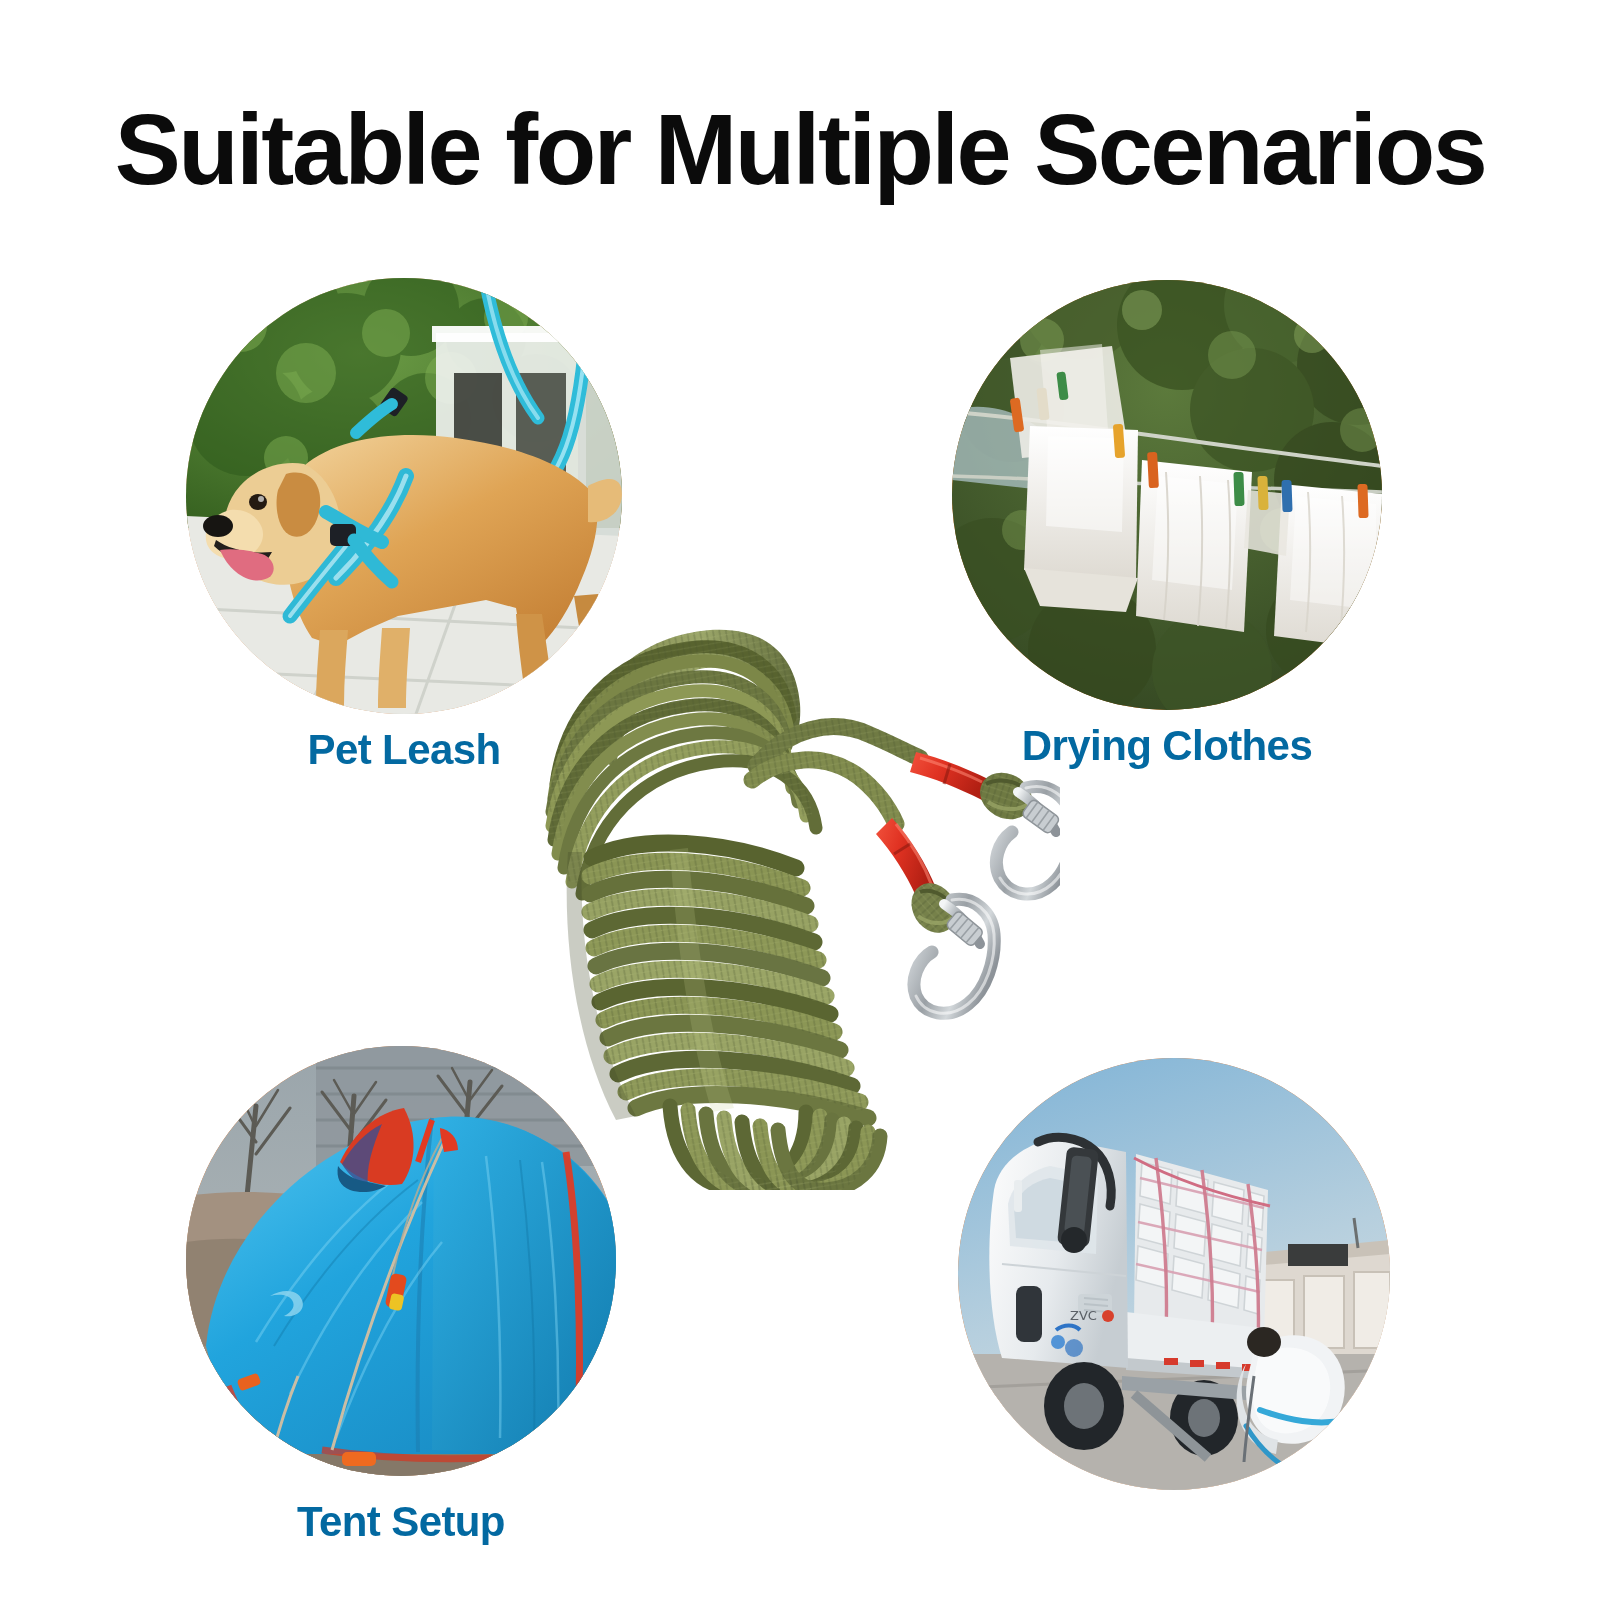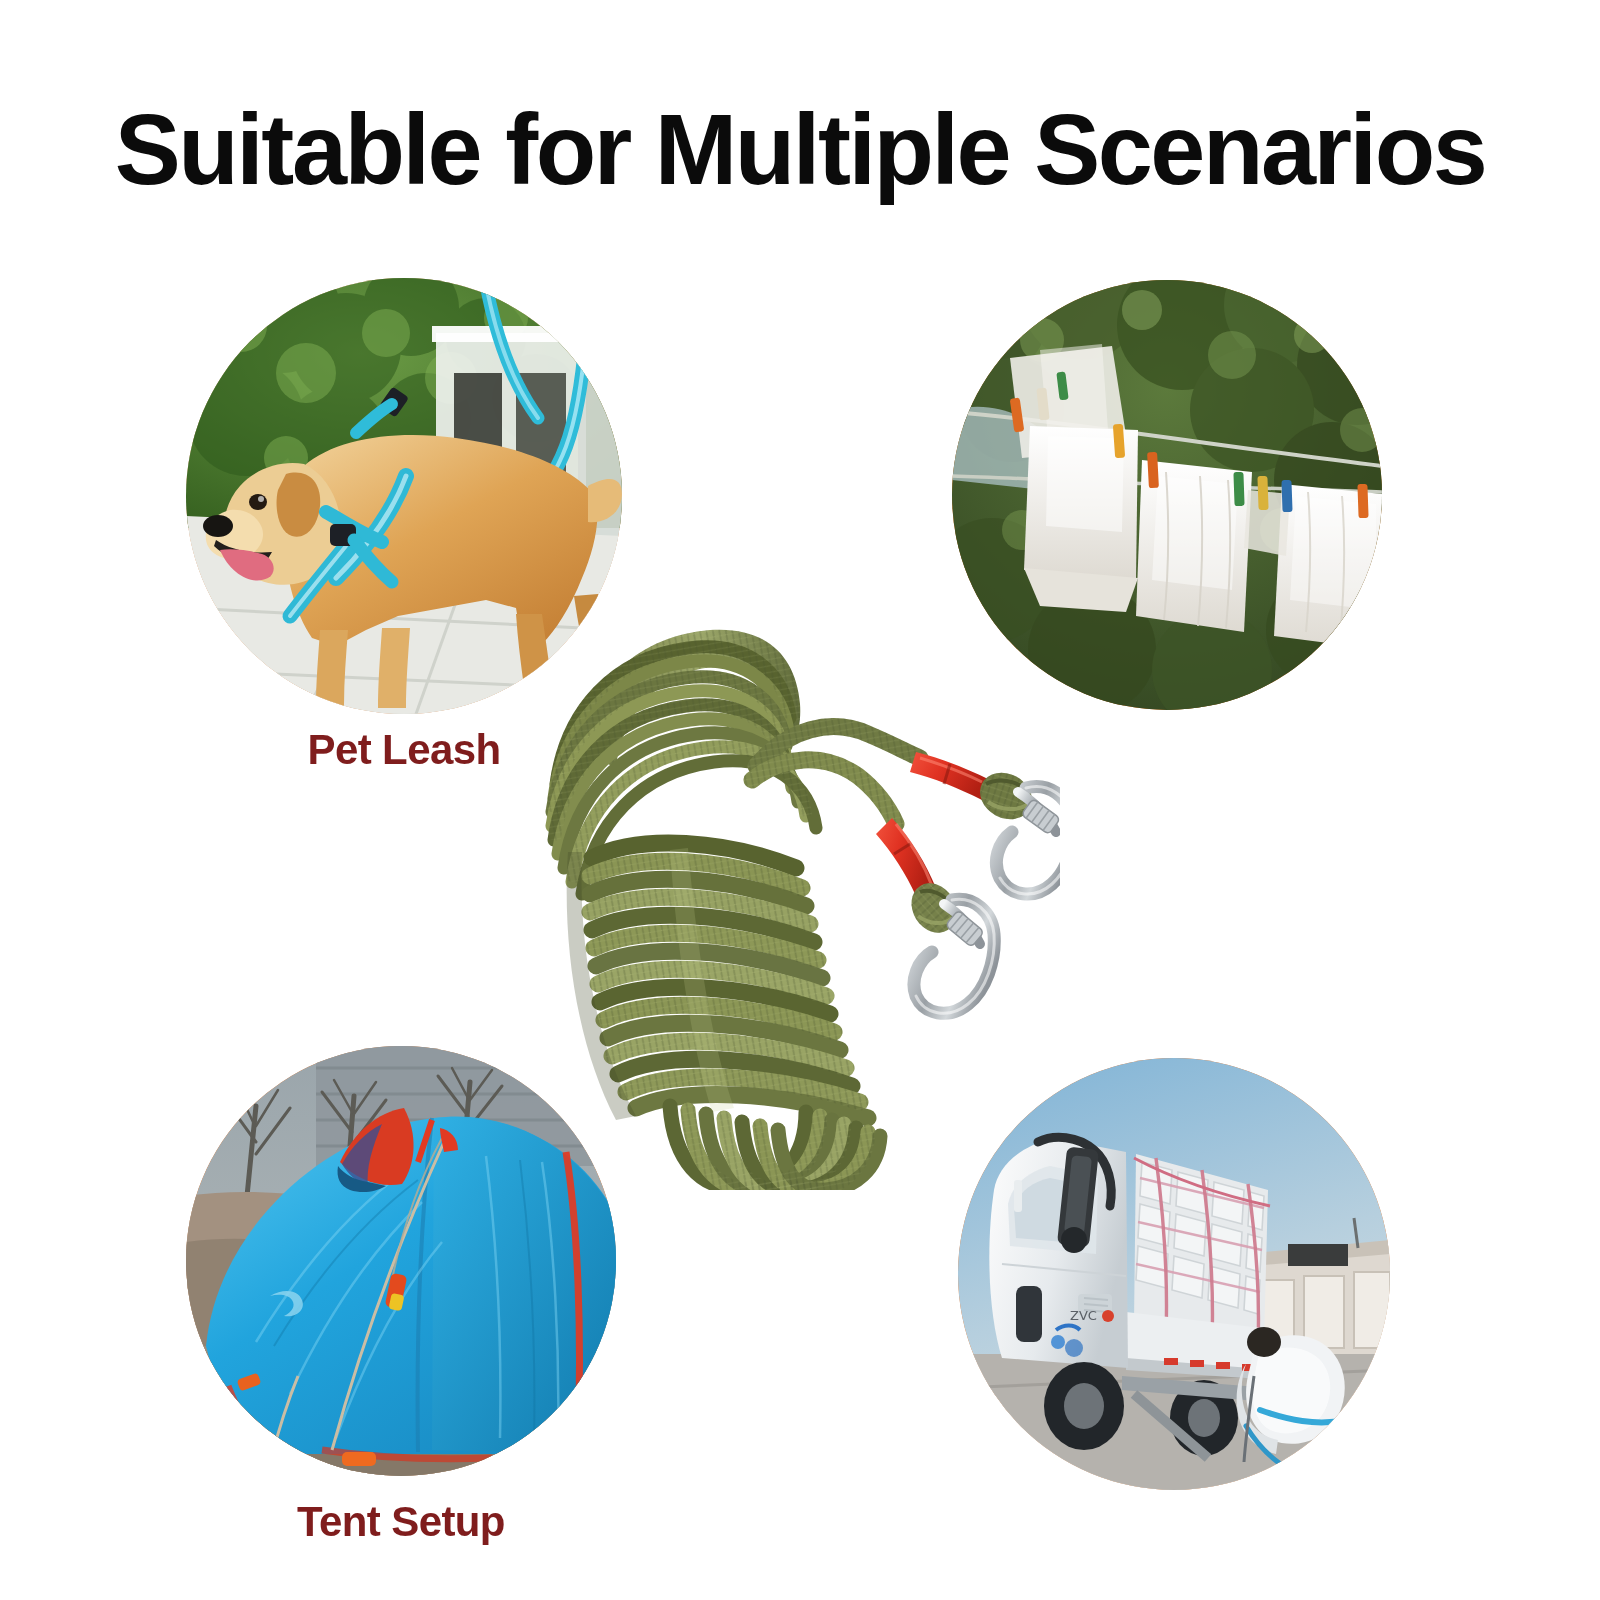--- a/index.html
+++ b/index.html
@@ -36,21 +36,21 @@
     background:#f97316;
   }
   .photo-circle svg { display:block; width:100%; height:100%; }
 
   .scenario-label {
     position:absolute;
     width:100%;
     text-align:center;
     font-size:42px;
     font-weight:bold;
-    color:#7f1d1d;
+    color:#0369a1;
     letter-spacing:-0.6px;
     white-space:nowrap;
   }
 
   
   #card-pet       { left:186px;  top:278px; width:436px; }
   #card-pet .photo-circle { width:436px; height:436px; }
   #card-pet .scenario-label { top:448px; }
 
   #card-clothes   { left:952px;  top:280px; width:430px; }
@@ -259,20 +259,21 @@
         <rect x="162" y="144" width="10" height="34" rx="3" fill="#e6a32c" transform="rotate(-4 167 161)"></rect>
         <rect x="196" y="172" width="10" height="36" rx="3" fill="#d9631f" transform="rotate(-3 201 190)"></rect>
         <rect x="282" y="192" width="10" height="34" rx="3" fill="#3d8c47" transform="rotate(-2 287 209)"></rect>
         <rect x="306" y="196" width="10" height="34" rx="3" fill="#d9b23b" transform="rotate(-2 311 213)"></rect>
         <rect x="330" y="200" width="10" height="32" rx="3" fill="#2f6fae" transform="rotate(-2 335 216)"></rect>
         <rect x="406" y="204" width="10" height="34" rx="3" fill="#dd6a22" transform="rotate(-2 411 221)"></rect>
         <rect x="106" y="92" width="9" height="28" rx="3" fill="#3d8c47" transform="rotate(-7 110 106)"></rect>
       </g>
     </svg>
   </div>
+  <div class="scenario-label">Drying Clothes</div>
 </div>
 
 <div class="scenario" id="card-tent">
   <div class="photo-circle">
     <svg viewBox="0 0 430 430" preserveAspectRatio="xMidYMid slice">
       <defs>
         <linearGradient id="tentG" x1="0.1" y1="0" x2="0.9" y2="1">
           <stop offset="0%" stop-color="#4cc2ee"></stop>
           <stop offset="40%" stop-color="#21a4dd"></stop>
           <stop offset="100%" stop-color="#1888c0"></stop>

